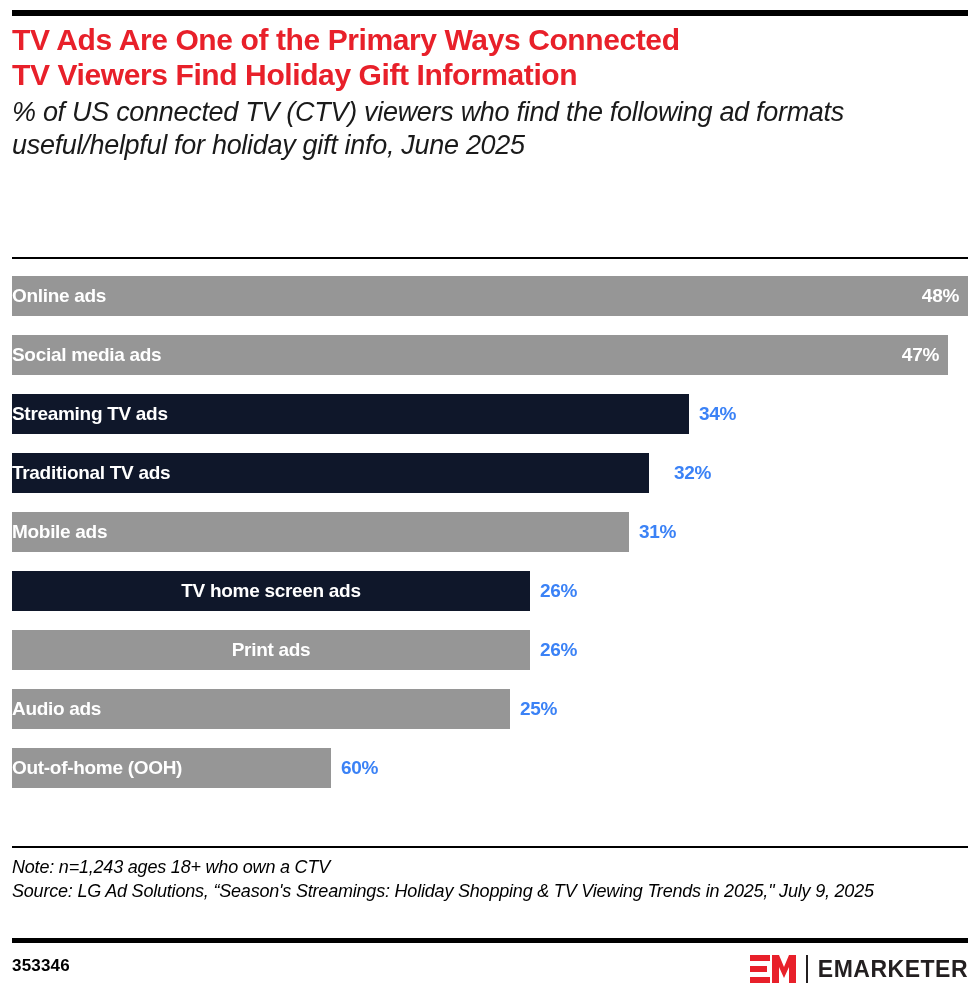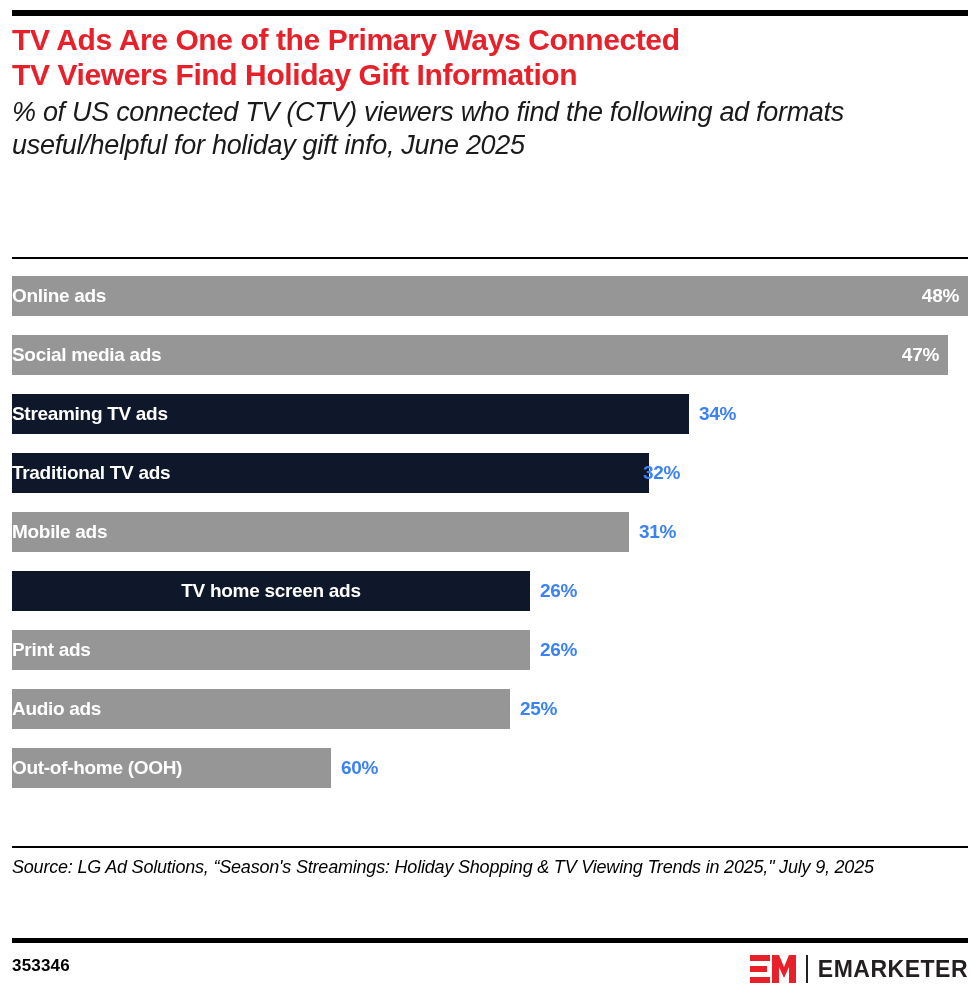--- a/index.html
+++ b/index.html
@@ -214,36 +214,36 @@
       <div class="bar-row" style="top: 118px;">
         <div class="bar red" style="width: 677px;">
           <span class="bar-label">Streaming TV ads</span>
         </div>
         <span class="value-outside" style="left: 687px;">34%</span>
       </div>
       <div class="bar-row" style="top: 177px;">
         <div class="bar red" style="width: 637px;">
           <span class="bar-label">Traditional TV ads</span>
         </div>
-        <span class="value-outside" style="left: 631px;">32%</span>
+        <span class="value-outside" style="left: 662px;">32%</span>
       </div>
       <div class="bar-row" style="top: 236px;">
         <div class="bar gray" style="width: 617px;">
           <span class="bar-label">Mobile ads</span>
         </div>
         <span class="value-outside" style="left: 627px;">31%</span>
       </div>
       <div class="bar-row" style="top: 295px;">
         <div class="bar red" style="width: 518px; justify-content: center;">
           <span class="bar-label">TV home screen ads</span>
         </div>
         <span class="value-outside" style="left: 528px;">26%</span>
       </div>
       <div class="bar-row" style="top: 354px;">
-        <div class="bar gray" style="width: 518px;">
+        <div class="bar gray" style="width: 518px; justify-content: center;">
           <span class="bar-label">Print ads</span>
         </div>
         <span class="value-outside" style="left: 528px;">26%</span>
       </div>
       <div class="bar-row" style="top: 413px;">
         <div class="bar gray" style="width: 498px;">
           <span class="bar-label">Audio ads</span>
         </div>
         <span class="value-outside" style="left: 508px;">25%</span>
       </div>
@@ -251,20 +251,21 @@
         <div class="bar gray" style="width: 319px;">
           <span class="bar-label">Out-of-home (OOH)</span>
         </div>
         <span class="value-outside" style="left: 329px;">60%</span>
       </div>
     </div>
 
   <div class="rule rule-note-top"></div>
 
   <div class="notes">
+    <div>Note: n=1,243 ages 18+ who own a CTV</div>
     <div>Source: LG Ad Solutions, “Season's Streamings: Holiday Shopping &amp; TV Viewing Trends in 2025," July 9, 2025</div>
   </div>
 
   <div class="rule rule-footer"></div>
 
   <div class="footer">
     <div class="chart-id">353346</div>
     <div class="brand">
       <div class="brand-mark">
         <svg width="46" height="30" viewBox="0 0 46 30" xmlns="http://www.w3.org/2000/svg" aria-hidden="true">

